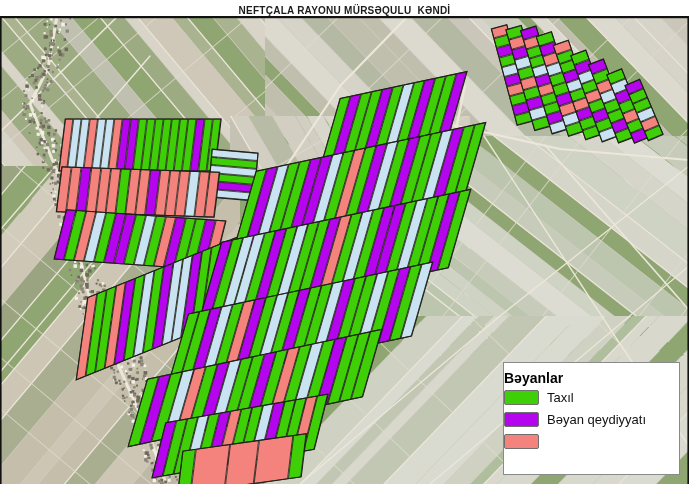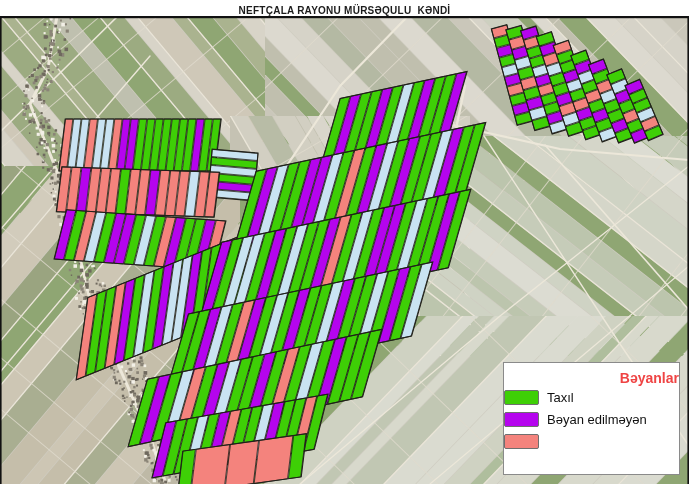--- a/index.html
+++ b/index.html
@@ -5,21 +5,21 @@
   html,body{margin:0;padding:0;background:#ffffff;}
   .stage{position:relative;width:689px;height:484px;overflow:hidden;background:#ffffff;
          font-family:"Liberation Sans", sans-serif;}
   .titlebar{position:absolute;top:0;left:0;width:689px;height:16px;background:#ffffff;
             text-align:center;z-index:5;}
   .titlebar span{display:inline-block;padding-top:2px;font-size:10px;font-weight:bold;
                  color:#1c1c1c;letter-spacing:.25px;white-space:pre;}
   #map{position:absolute;top:16px;left:0;width:689px;height:468px;display:block;}
   .legend{position:absolute;left:503px;top:362px;width:177px;height:113px;background:#ffffff;
           border:1px solid #8a8a8a;z-index:6;box-sizing:border-box;}
-  .legend-title{text-align:right;font-size:14px;font-weight:bold;color:#ef4444;margin-top:7px;}
+  .legend-title{text-align:left;font-size:14px;font-weight:bold;color:#000000;margin-top:7px;}
   .legend-row{display:flex;align-items:center;height:21px;margin:1px 0 0 0;}
   .swatch{width:33px;height:13px;border:1px solid #6f6f6f;border-radius:2px;flex:0 0 auto;}
   .legend-label{font-size:13px;color:#111;margin-left:8px;white-space:nowrap;}
 </style>
 </head>
 <body>
 
 <div class="stage">
   <div class="titlebar">
     <span>NEFTÇALA RAYONU MÜRSƏQULU  KƏNDİ</span>
@@ -1779,19 +1779,19 @@
     </svg>
 
   <div class="legend">
     <div class="legend-title">Bəyanlar</div>
     <div class="legend-row">
       <span class="swatch" style="background: rgb(62, 207, 6);"></span>
       <span class="legend-label">Taxıl</span>
     </div>
     <div class="legend-row">
       <span class="swatch" style="background: rgb(181, 4, 238);"></span>
-      <span class="legend-label">Bəyan edilməyən</span>
+      <span class="legend-label">Bəyan qeydiyyatı</span>
     </div>
     <div class="legend-row">
       <span class="swatch" style="background: rgb(244, 131, 125);"></span>
     </div>
   </div>
 </div>
 
 </body></html>

